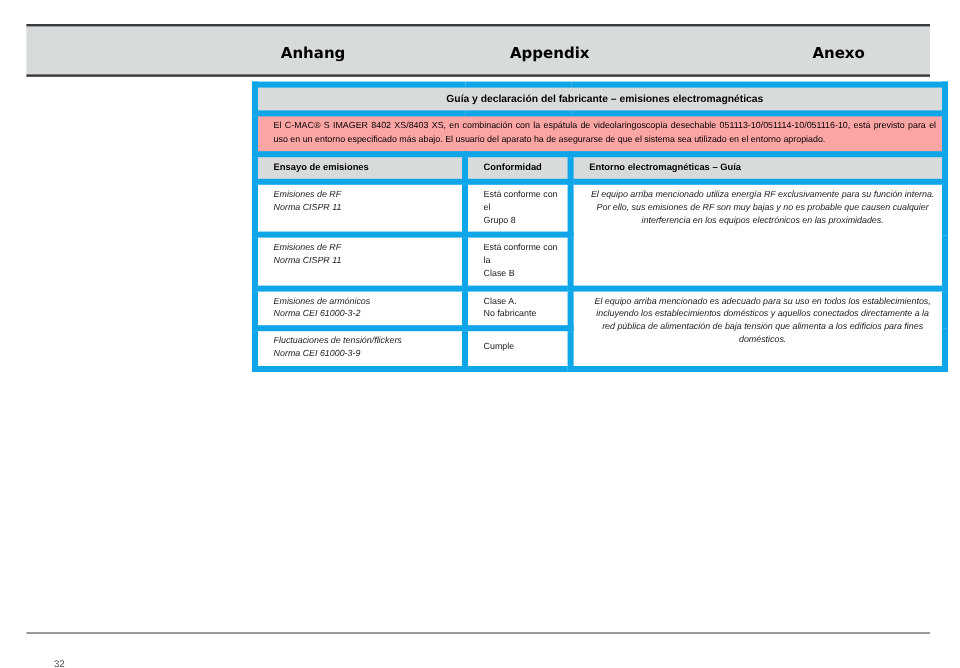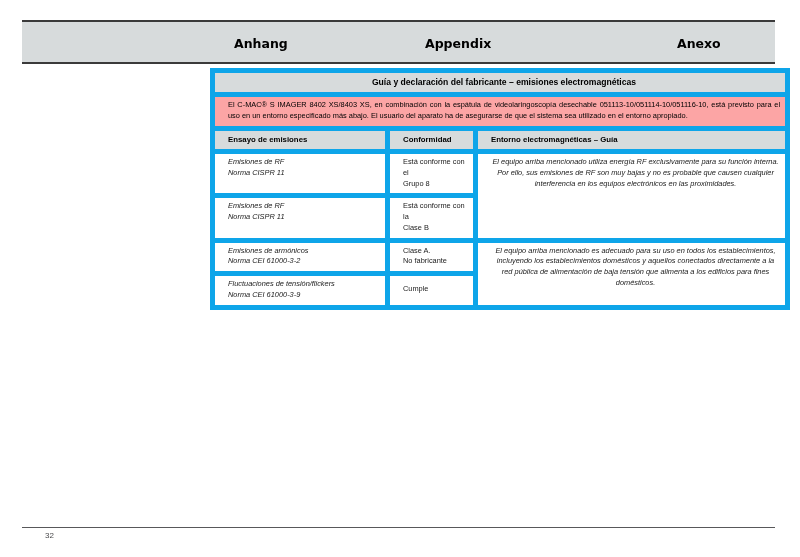--- a/index.html
+++ b/index.html
@@ -158,21 +158,21 @@
     position: absolute;
     left: 22px;
     top: 527px;
     width: 753px;
     height: 0;
     border-top: 1px solid #58585a;
   }
   .page-num {
     position: absolute;
     left: 25px;
-    top: 531px;
+    top: 549px;
     font-size: 8px;
     color: #4b4b4d;
     font-family: "Liberation Sans", sans-serif;
     padding-left: 20px;
   }
 </style>
 </head>
 <body>
 
 <div class="header-band">

